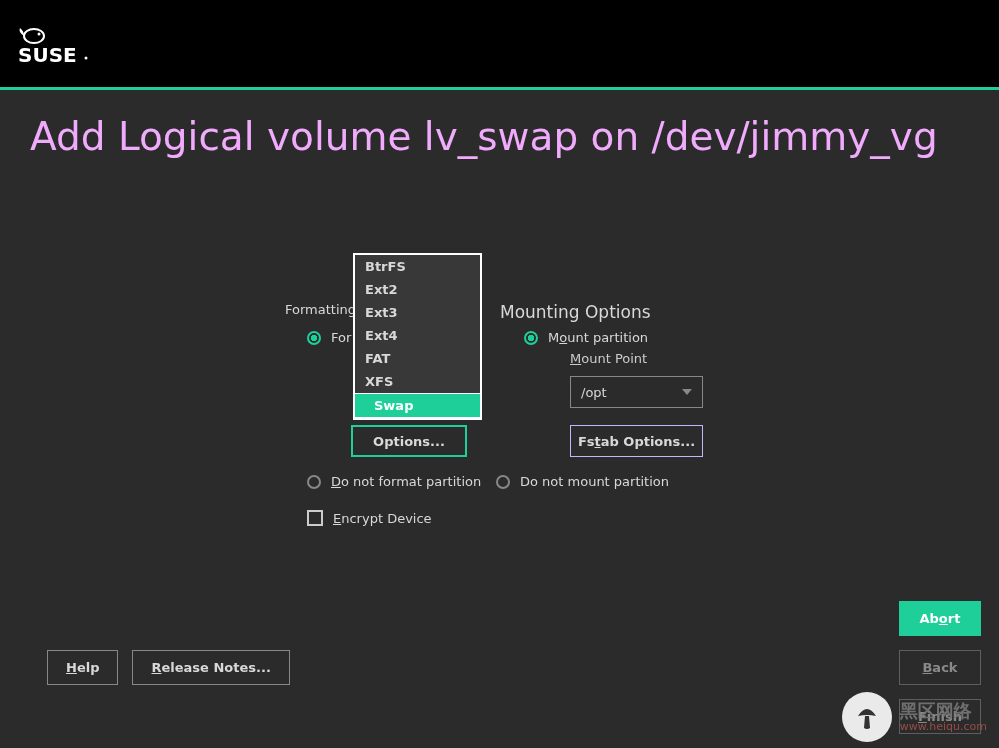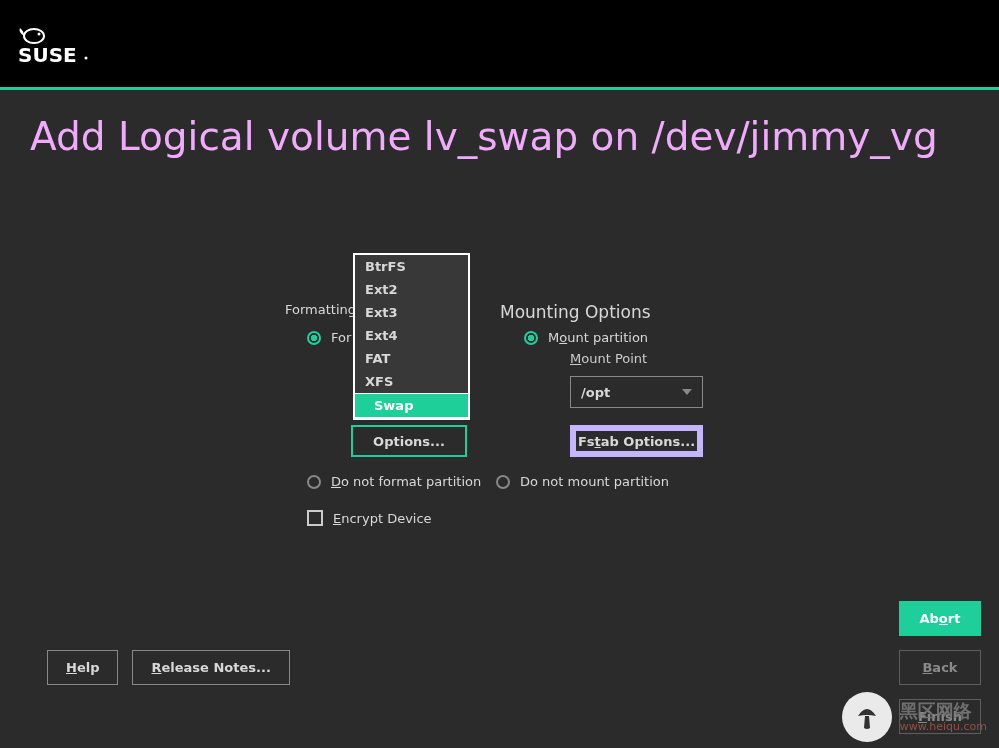--- a/index.html
+++ b/index.html
@@ -96,21 +96,21 @@
   .footer-right {
     display: flex;
     gap: 14px;
     flex-direction: column;
   }
   
   .fs-popup {
     position: absolute;
     top: 253px;
     left: 353px;
-    width: 117px;
+    width: 129px;
     background: #383838;
     border: 2px solid #fff;
     z-index: 30;
   }
   .fs-item {
     padding: 4px 10px;
     font-size: 13px;
     font-weight: bold;
     color: #d8d8d8;
     cursor: pointer;
@@ -121,26 +121,26 @@
     border: 1px solid #fff;
     margin: 0 -1px;
     padding-left: 19px;
   }
   .options-btn{
     position:absolute; top:425px; left:351px; width:116px; height:32px;
     background:#2b2b2b;border:2px solid #1fcf9a;color:#d8d8d8;font-weight:bold;font-size:13px;
   }
   .fstab-btn{
     position:absolute; top:425px; left:570px; width:133px; height:32px;
-    background:#2b2b2b;border:6px solid #c4b5fd;color:#d8d8d8;font-weight:bold;font-size:13px;
+    background:#2b2b2b;border:1px solid #c4b5fd;color:#d8d8d8;font-weight:bold;font-size:13px;
   }
   .mount-select{
     position:absolute;top:376px;left:570px;width:133px;height:32px;
     border:1px solid #888;display:flex;align-items:center;justify-content:space-between;
-    padding:0 10px;font-size:13px;font-weight:bold;color:#d8d8d8;
+    padding:0 10px;font-size:13px;font-weight:normal;color:#d8d8d8;
   }
   .chev{width:0;height:0;border-left:5px solid transparent;border-right:5px solid transparent;border-top:6px solid #888;}
   .mount-label{position:absolute;top:351px;left:570px;font-size:13px;color:#ccc;}
   .fmt-label{position:absolute;top:302px;left:285px;font-size:13px;}
   .mnt-label{position:absolute;top:302px;left:500px;font-size:17px;}
   .r-format{position:absolute;top:330px;left:307px;}
   .r-mount{position:absolute;top:330px;left:524px;}
   .r-noformat{position:absolute;top:474px;left:307px;}
   .r-nomount{position:absolute;top:474px;left:496px;}
   .r-encrypt{position:absolute;top:510px;left:307px;}

